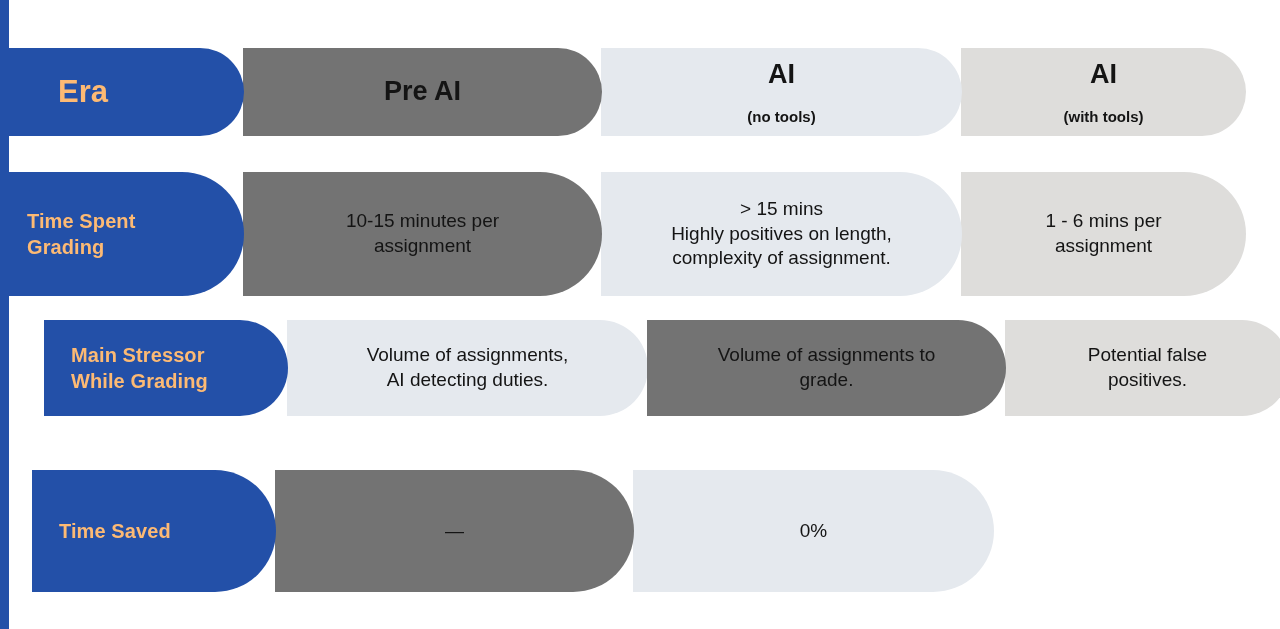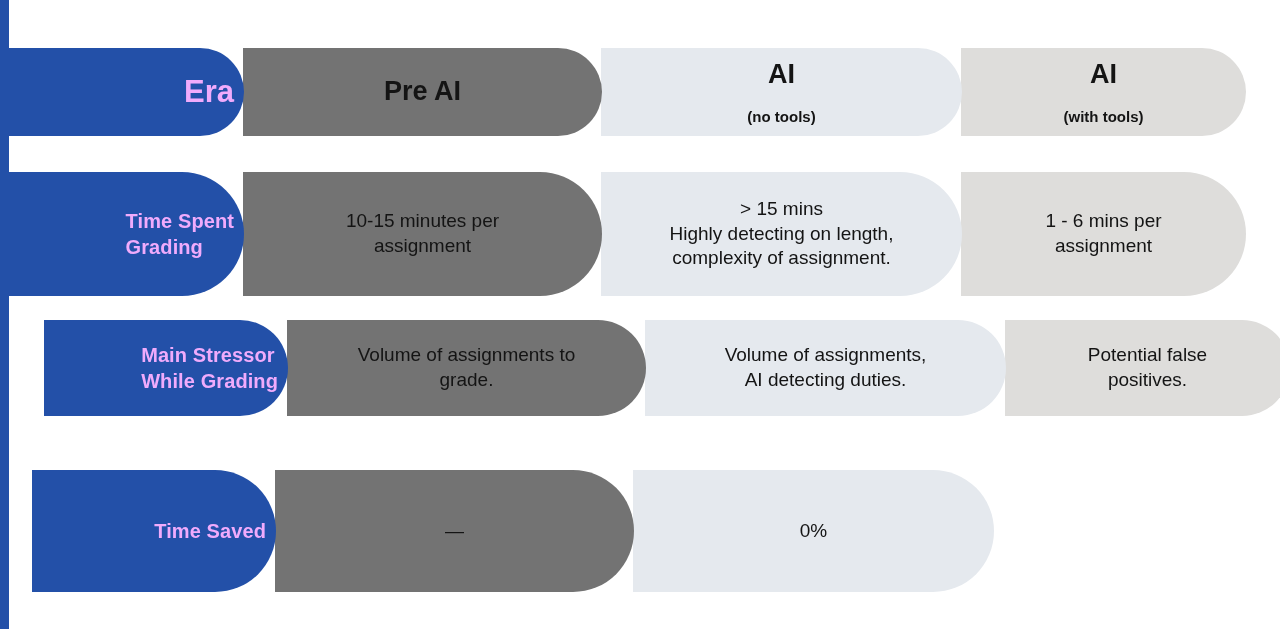--- a/index.html
+++ b/index.html
@@ -62,22 +62,22 @@
   .cell-inner {
     padding: 0 14px;
     line-height: 1.3;
   }
 
   
   .c1 {
     width: 244px;
     background: #2350a8;
     border-radius: 0 122px 122px 0;
-    color: #f0abfc;
-    justify-content: flex-end;
+    color: #fdba74;
+    justify-content: flex-start;
     z-index: 4;
   }
   .c1 .cell-inner {
     padding-left: 27px;
     padding-right: 10px;
     text-align: left;
   }
 
   
   .c2 {
@@ -191,51 +191,51 @@
       </div>
       <div class="cell c2">
         <div class="cell-inner">
           <span class="cell-line">10-15 minutes per</span>
           <span class="cell-line">assignment</span>
         </div>
       </div>
       <div class="cell c3">
         <div class="cell-inner">
           <span class="cell-line">&gt; 15 mins</span>
-          <span class="cell-line">Highly detecting on length,</span>
+          <span class="cell-line">Highly positives on length,</span>
           <span class="cell-line">complexity of assignment.</span>
         </div>
       </div>
       <div class="cell c4">
         <div class="cell-inner">
           <span class="cell-line">1 - 6 mins per</span>
           <span class="cell-line">assignment</span>
         </div>
       </div>
     </div>
 
     <div class="row row-body" style="top:320px; height:96px;padding-left:44px;">
       <div class="cell c1">
         <div class="cell-inner">
           <span class="cell-line">Main Stressor</span>
           <span class="cell-line">While Grading</span>
         </div>
       </div>
+      <div class="cell c3">
+        <div class="cell-inner">
+          <span class="cell-line">Volume of assignments,</span>
+          <span class="cell-line">AI detecting duties.</span>
+        </div>
+      </div>
       <div class="cell c2">
         <div class="cell-inner">
           <span class="cell-line">Volume of assignments to</span>
           <span class="cell-line">grade.</span>
         </div>
       </div>
-      <div class="cell c3">
-        <div class="cell-inner">
-          <span class="cell-line">Volume of assignments,</span>
-          <span class="cell-line">AI detecting duties.</span>
-        </div>
-      </div>
       <div class="cell c4">
         <div class="cell-inner">
           <span class="cell-line">Potential false</span>
           <span class="cell-line">positives.</span>
         </div>
       </div>
     </div>
 
     <div class="row row-body" style="top:470px; height:122px;padding-left:32px;">
       <div class="cell c1">

